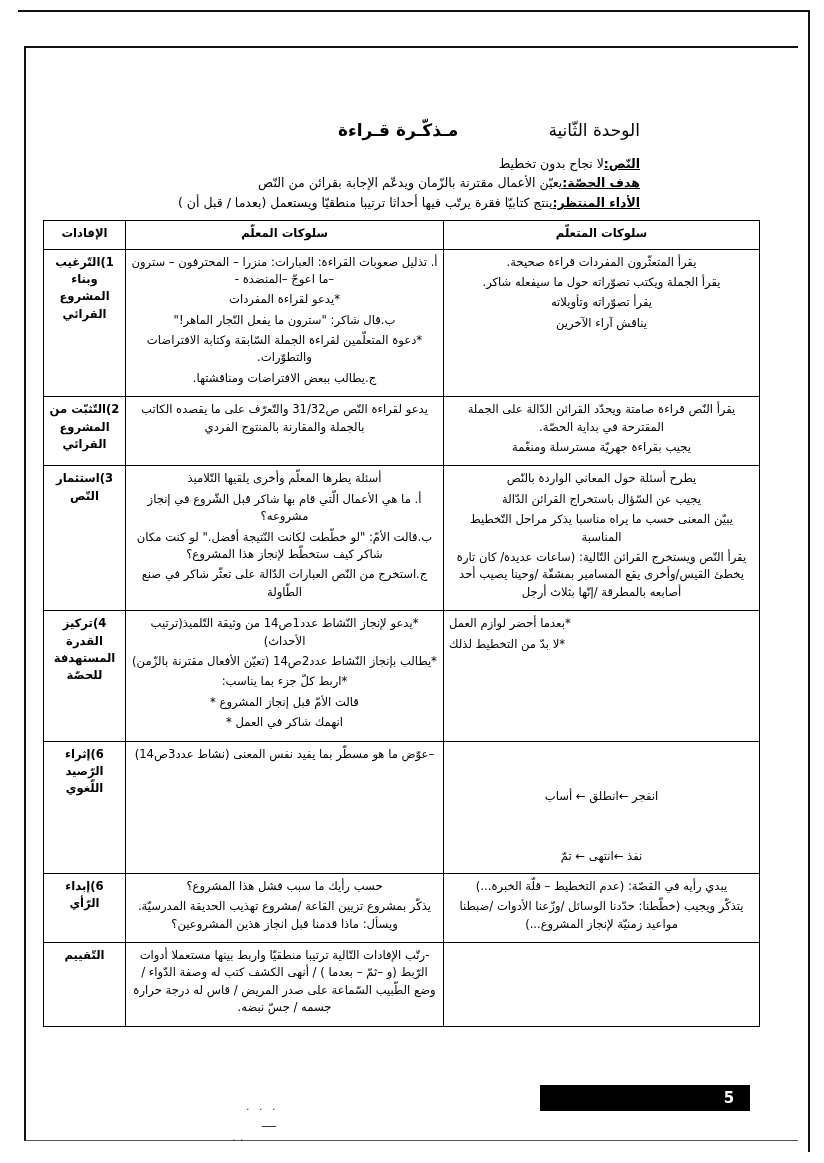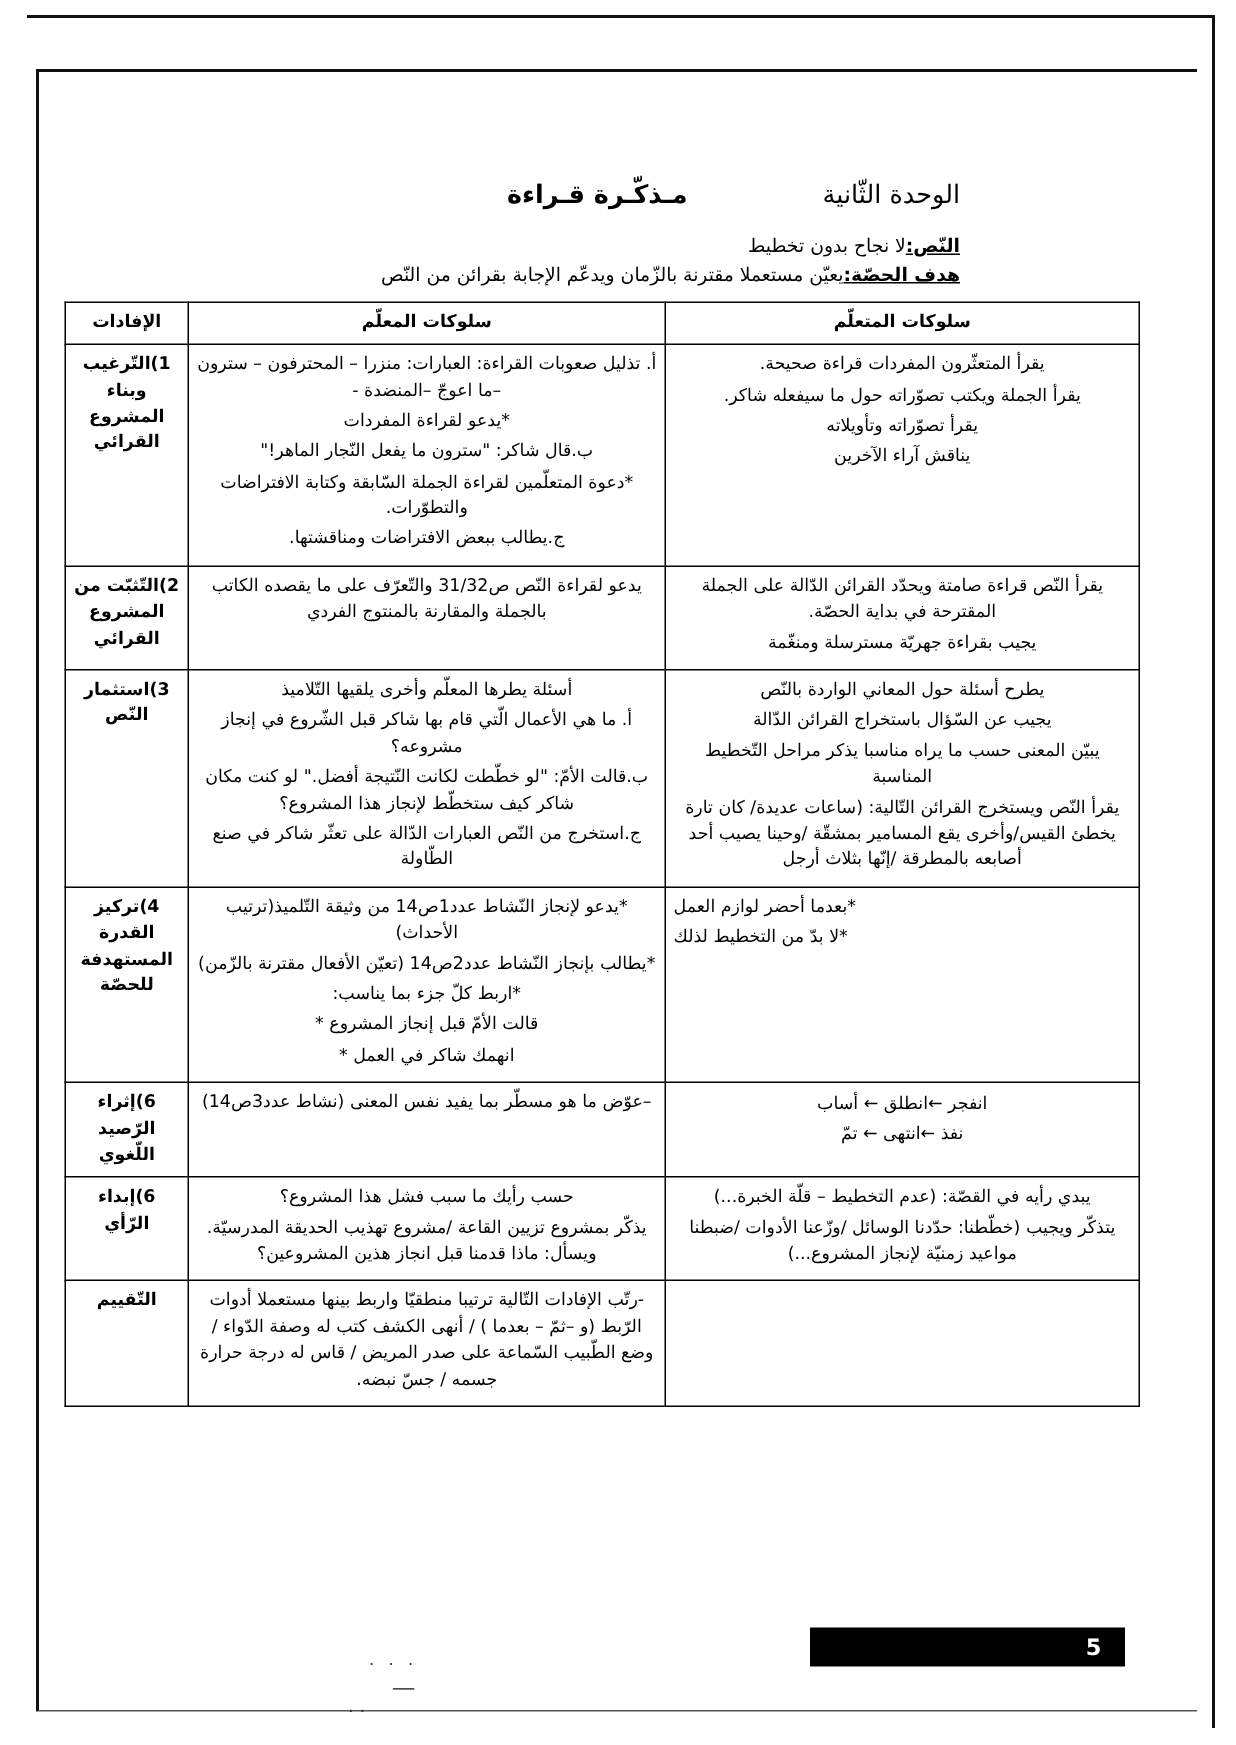--- a/index.html
+++ b/index.html
@@ -116,20 +116,21 @@
   }
   .cell-body { text-align: center; }
   .cell-body p { margin: 0 0 3px 0; }
 
   .two-col-mini {
     display: flex;
     justify-content: center;
     gap: 30px;
     font-size: 11.6px;
     line-height: 1.7;
+    margin-top: 41px;
   }
   .two-col-mini div { text-align: center; }
 
   .act-line { text-align: left; }
 
   
   .footer-bar {
     position: absolute;
     left: 540px;
     top: 1085px;
@@ -170,21 +171,24 @@
     <div class="hdr-row">
       <div class="unit-label">الوحدة الثّانية</div>
       <div class="doc-title">مـذكّـرة قـراءة</div>
     </div>
 
     <div class="meta-list">
       <div class="meta-line">
         <span class="meta-key">النّص:</span><span class="meta-val">لا نجاح بدون تخطيط</span>
       </div>
       <div class="meta-line">
-        <span class="meta-key">هدف الحصّة:</span><span class="meta-val">يعيّن مستعملا مقترنة بالزّمان ويدعّم الإجابة بقرائن من النّص</span>
+        <span class="meta-key">هدف الحصّة:</span><span class="meta-val">يعيّن الأعمال مقترنة بالزّمان ويدعّم الإجابة بقرائن من النّص</span>
+      </div>
+      <div class="meta-line">
+        <span class="meta-key">الأداء المنتظر:</span><span class="meta-val">ينتج كتابيّا فقرة يرتّب فيها أحداثا ترتيبا منطقيّا ويستعمل (بعدما / قبل أن )</span>
       </div>
     </div>
 
 
     <table class="plan">
       <colgroup>
         <col class="col-learner">
         <col class="col-teacher">
         <col class="col-phase">
       </colgroup>

